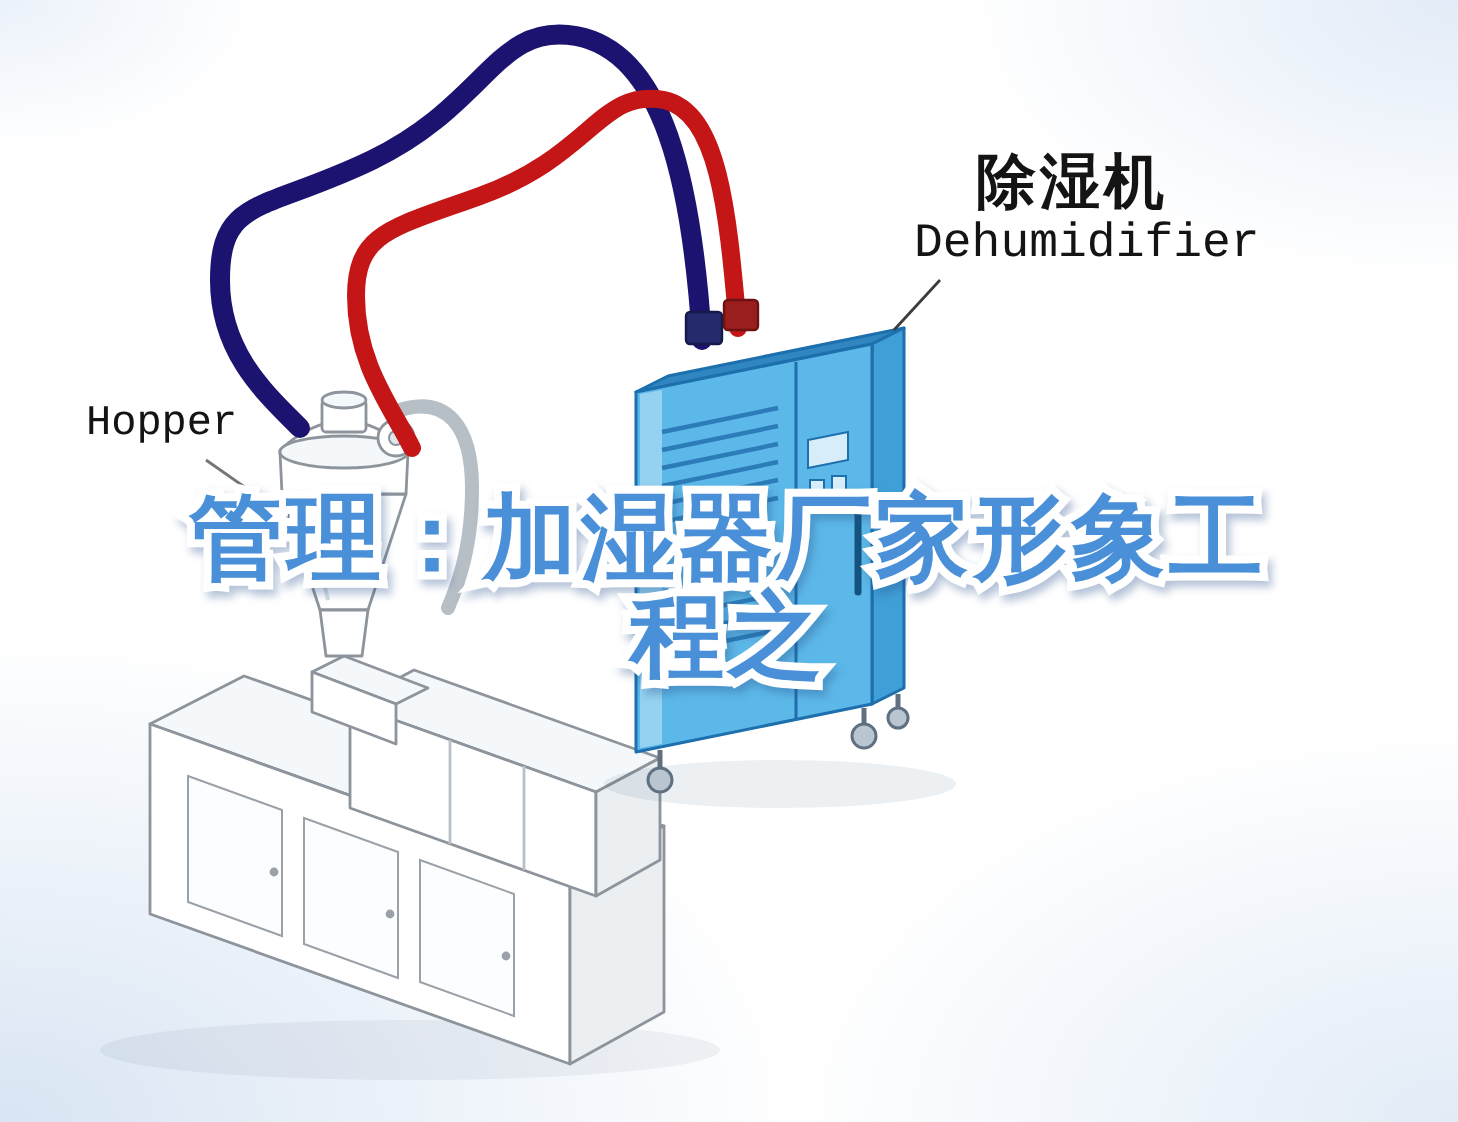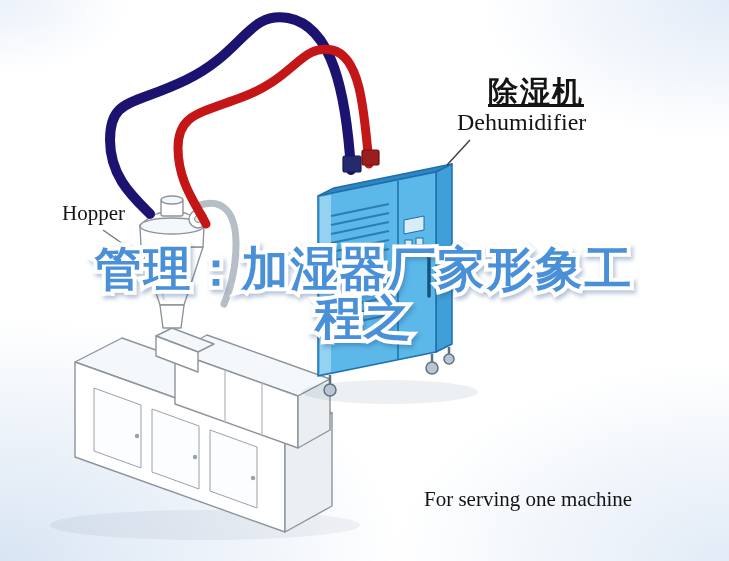--- a/index.html
+++ b/index.html
@@ -47,24 +47,24 @@
   .wm-group { filter: drop-shadow(2px 3px 2px rgba(40,80,140,.35)); }
   .wm {
     font-family:"Liberation Sans", sans-serif; font-weight:bold; font-size:47px;
     letter-spacing:2px; fill:var(--watermark-blue,#4a90d8);
     stroke:#ffffff; stroke-width:8px; paint-order:stroke; text-anchor:middle;
   }
 
   
   .lbl { position:absolute; color:#141414; line-height:1.05; white-space:nowrap; }
   .cn  { font-weight:bold; font-family:"Liberation Sans", sans-serif; }
-  .en  { font-family:Liberation Serif, serif; }
+  .en  { font-family:Liberation Mono, monospace; }
   .lbl-dryer-cn { left:46px;  top:168px; font-size:27px; letter-spacing:1px; }
-  .lbl-dryer-en { left:62px;  top:202px; font-size:21px; }
-  .lbl-dehu-cn  { left:488px; top:76px;  font-size:30px; letter-spacing:2px;text-decoration:underline; }
+  .lbl-dryer-en { left:43px;  top:202px; font-size:21px; }
+  .lbl-dehu-cn  { left:488px; top:76px;  font-size:30px; letter-spacing:2px; }
   .lbl-dehu-en  { left:457px; top:110px; font-size:24px; }
   .lbl-sys-cn   { left:412px; top:452px; font-size:28px; letter-spacing:1px; }
   .lbl-sys-en   { left:424px; top:488px; font-size:21px; }
 </style>
 </head>
 <body>
 
 <div class="stage">
 
   <svg class="illustration" width="729" height="561" viewBox="0 0 729 561">
@@ -158,14 +158,13 @@
       <text class="wm" x="364" y="285">管理：加湿器厂家形象工</text>
       <text class="wm" x="364" y="334">程之</text>
     </g>
   </svg>
 
   <div class="lbl en lbl-dryer-en">Hopper</div>
 
   <div class="lbl cn lbl-dehu-cn">除湿机</div>
   <div class="lbl en lbl-dehu-en">Dehumidifier</div>
 
-  <div class="lbl en lbl-sys-en">For serving one machine</div>
 </div>
 
 </body></html>

